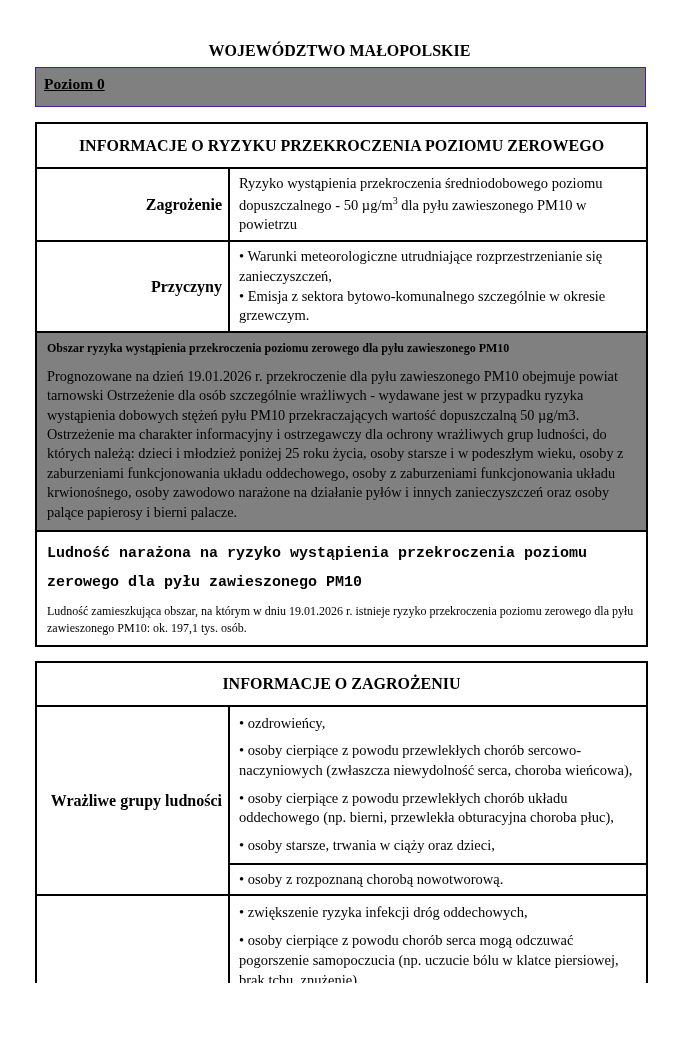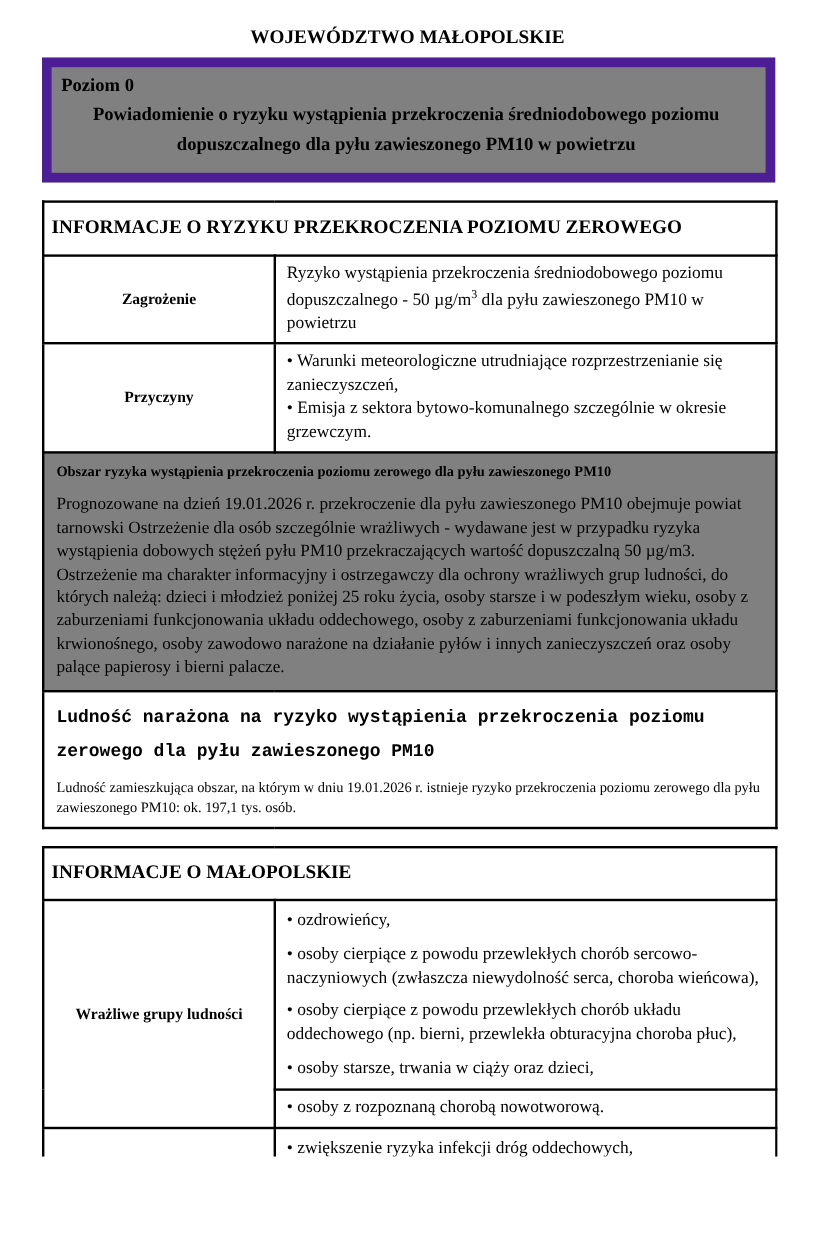--- a/index.html
+++ b/index.html
@@ -4,35 +4,37 @@
 <style>
   html, body { margin: 0; padding: 0; background: #ffffff; }
   .page {
     position: relative;
     width: 679px;
     height: 964px;
     background: #ffffff;
     color: #000000;
     font-family: "Liberation Serif", "DejaVu Serif", serif;
     overflow: hidden;
+    margin-top: 19px;
   }
   .doc-title {
     padding-top: 22px;
     text-align: center;
     font-weight: bold;
     font-size: 16px;
     line-height: 1.2;
   }
   .alert-box {
     box-sizing: border-box;
     margin: 7px 0 0 35px;
     width: 611px;
-    border: 8px solid #4c1d95;
+    border: 1px solid #4c1d95;
     background: #808080;
     padding: 4px 12px 10px 8px;
+    text-decoration: underline;
   }
   .alert-level { font-weight: bold; font-size: 15.5px; line-height: 1.55; }
   .alert-message {
     font-weight: bold;
     font-size: 15.5px;
     text-align: center;
     line-height: 1.6;
   }
   .doc-table {
     border-collapse: collapse;
@@ -43,31 +45,31 @@
   .table1 { margin-top: 15px; }
   .doc-table th, .doc-table td {
     border: 2px solid #000;
     box-sizing: border-box;
   }
   .col-label { width: 193px; }
   .col-value { width: 418px; }
   .table-header-row th {
     font-size: 16px;
     font-weight: bold;
-    text-align: left;
+    text-align: center;
     height: 45px;
     padding: 4px 6px;
   }
   .label-cell {
     font-weight: bold;
-    font-size: 13px;
+    font-size: 16px;
     padding: 4px 6px;
     vertical-align: middle;
     line-height: 1.75;
-    text-align: center;
+    text-align: right;
   }
   .value-cell {
     font-size: 14.5px;
     padding: 5px 9px;
     vertical-align: middle;
     line-height: 1.36;
     text-align: left;
   }
   .bullets-spaced div + div { margin-top: 8px; }
   sup { font-size: 10px; }
@@ -100,21 +102,20 @@
 </style>
 </head>
 <body>
 
 <div class="page">
 
   <div class="doc-title">WOJEWÓDZTWO MAŁOPOLSKIE</div>
 
   <div class="alert-box">
     <div class="alert-level">Poziom 0</div>
-    <div class="alert-message">Powiadomienie o ryzyku wystąpienia przekroczenia średniodobowego poziomu dopuszczalnego dla pyłu zawieszonego PM10 w powietrzu</div>
   </div>
 
   <table class="doc-table table1">
     <colgroup>
         <col class="col-label">
         <col class="col-value">
       </colgroup>
     <tbody>
       <tr class="table-header-row">
         <th colspan="2">INFORMACJE O RYZYKU PRZEKROCZENIA POZIOMU ZEROWEGO</th>
@@ -146,21 +147,21 @@
   </table>
 
   <div class="table2-clip">
     <table class="doc-table table2">
       <colgroup>
           <col class="col-label">
           <col class="col-value">
         </colgroup>
       <tbody>
         <tr class="table-header-row">
-          <th colspan="2">INFORMACJE O MAŁOPOLSKIE</th>
+          <th colspan="2">INFORMACJE O ZAGROŻENIU</th>
         </tr>
         <tr class="r-vuln-a">
           <td class="label-cell" rowspan="2">Wrażliwe grupy ludności</td>
           <td class="value-cell bullets-spaced">
             <div>• ozdrowieńcy,</div>
             <div>• osoby cierpiące z powodu przewlekłych chorób sercowo-naczyniowych (zwłaszcza niewydolność serca, choroba wieńcowa),</div>
             <div>• osoby cierpiące z powodu przewlekłych chorób układu oddechowego (np. bierni, przewlekła obturacyjna choroba płuc),</div>
             <div>• osoby starsze, trwania w ciąży oraz dzieci,</div>
           </td>
         </tr>

